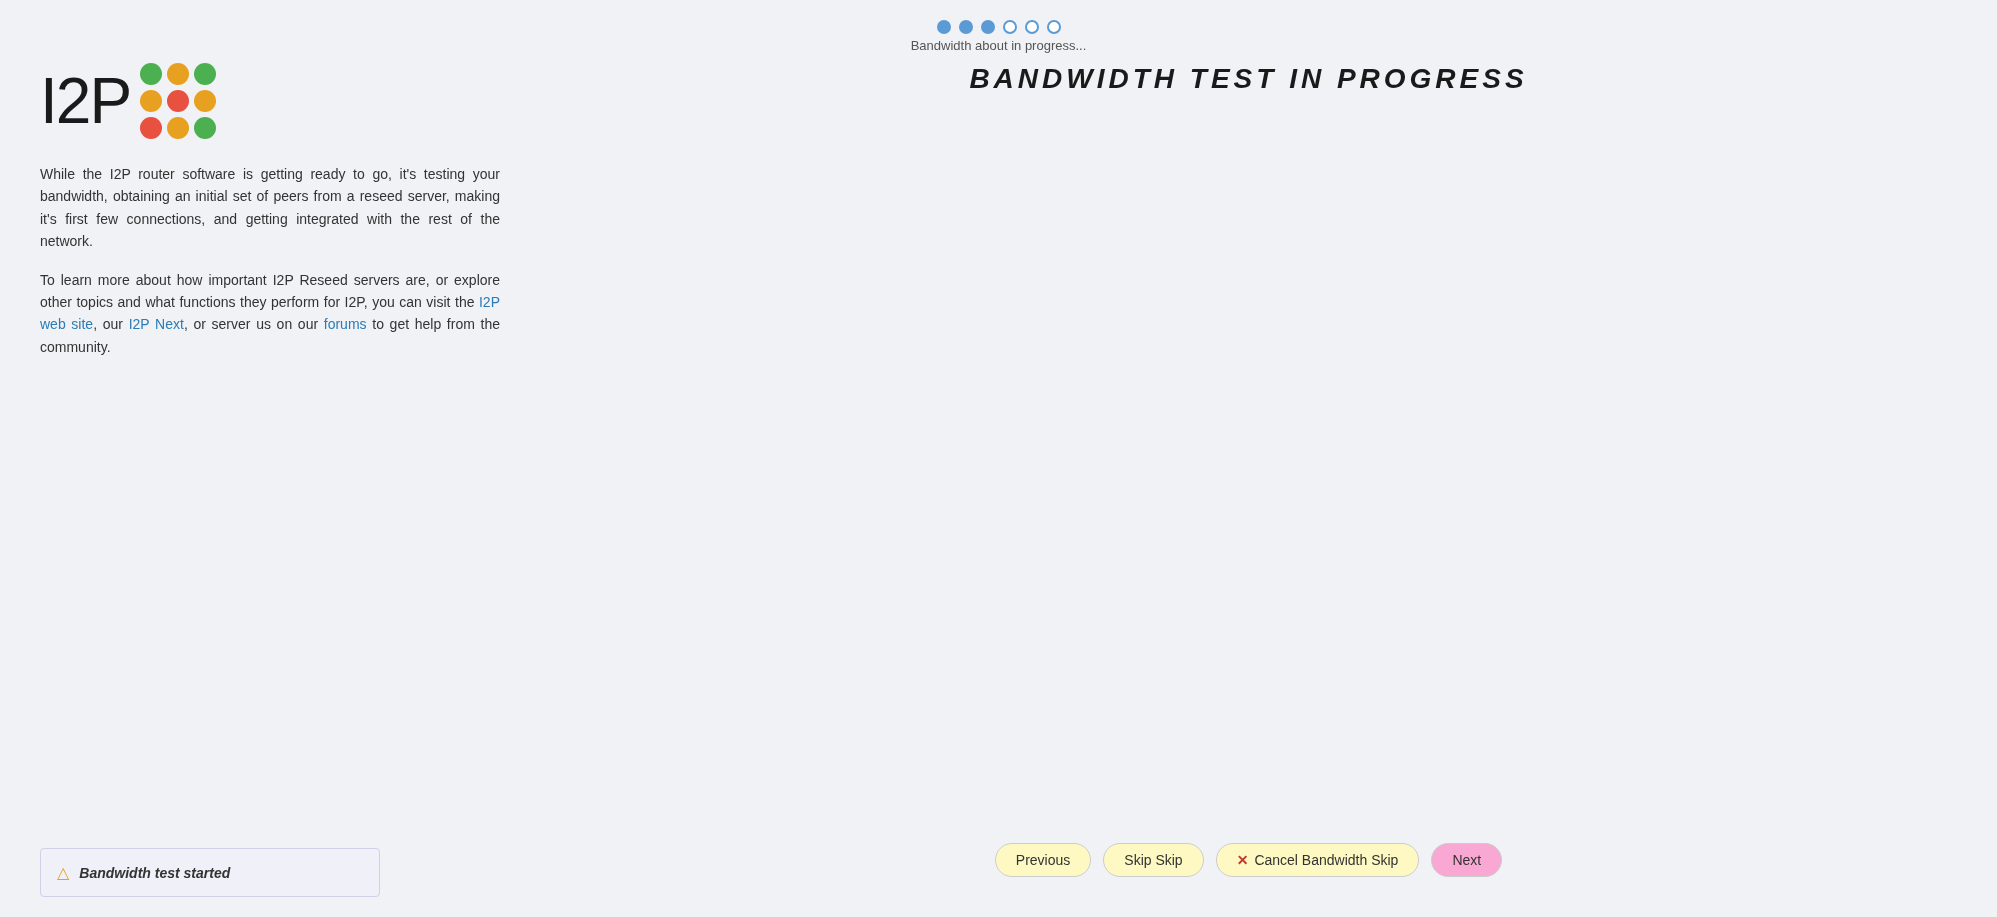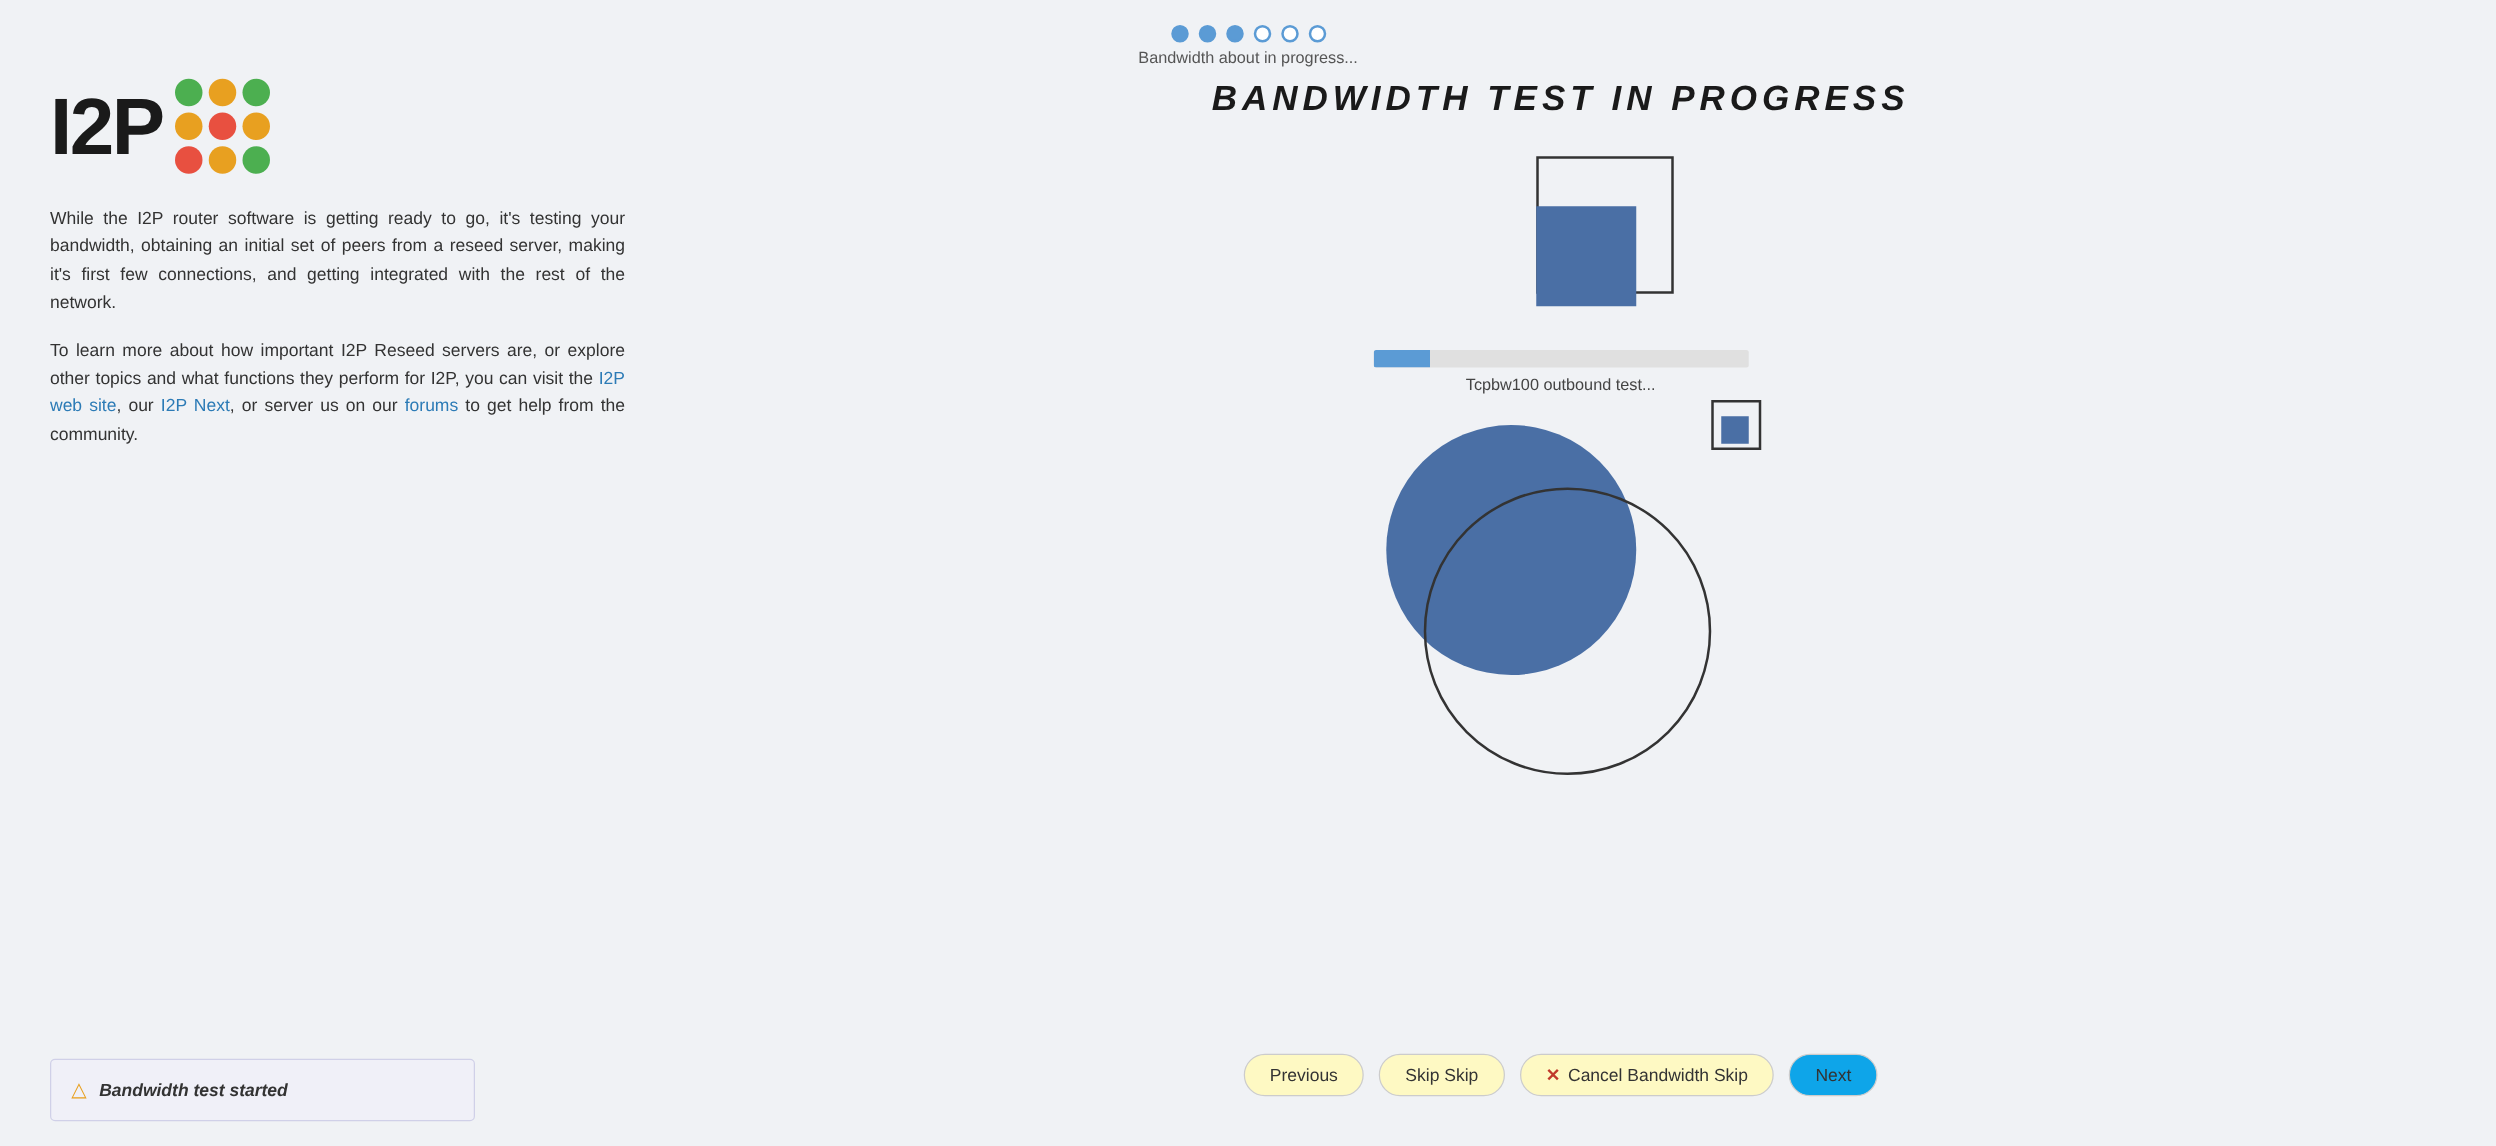--- a/index.html
+++ b/index.html
@@ -67,21 +67,21 @@
 
     .logo-area {
       display: flex;
       align-items: center;
       gap: 10px;
       margin-bottom: 24px;
     }
 
     .logo-text {
       font-size: 64px;
-      font-weight: 700;
+      font-weight: 400;
       color: #1a1a1a;
       letter-spacing: -2px;
       line-height: 1;
       text-align: center;
     }
 
     .logo-dots {
       display: grid;
       grid-template-columns: repeat(3, 22px);
       gap: 5px;
@@ -283,21 +283,21 @@
       align-items: center;
       gap: 6px;
     }
 
     .btn-cancel .x-icon {
       color: #c0392b;
       font-weight: bold;
     }
 
     .btn-next {
-      background: #0ea5e9;
+      background: #f9a8d4;
       border-color: #ccc;
     }
 
     
     .right-col-inner {
       display: flex;
       flex-direction: column;
       align-items: center;
       width: 100%;
       height: 100%;
@@ -356,42 +356,20 @@
 
     </div>
 
     <div class="right-col">
       <div class="right-col-inner">
 
         <div class="page-title-section">
           <h1 class="page-title">BANDWIDTH TEST IN PROGRESS</h1>
         </div>
 
-        <div class="animation-area">
-
-          <div class="sq-outline"></div>
-
-          <div class="sq-filled-large"></div>
-
-          <div class="progress-bar-area">
-            <div class="bw-progress-bar">
-              <div class="bw-progress-fill"></div>
-            </div>
-            <div class="bw-label">Tcpbw100 outbound test...</div>
-          </div>
-
-          <div class="sq-small-outline"></div>
-
-          <div class="sq-small-filled"></div>
-
-          <div class="circle-filled"></div>
-
-          <div class="circle-outline"></div>
-
-        </div>
 
         <div class="spacer"></div>
 
         <div class="bottom-buttons">
           <button class="btn">Previous</button>
           <button class="btn">Skip Skip</button>
           <button class="btn btn-cancel">
             <span class="x-icon">✕</span>
             <span>Cancel Bandwidth Skip</span>
           </button>

